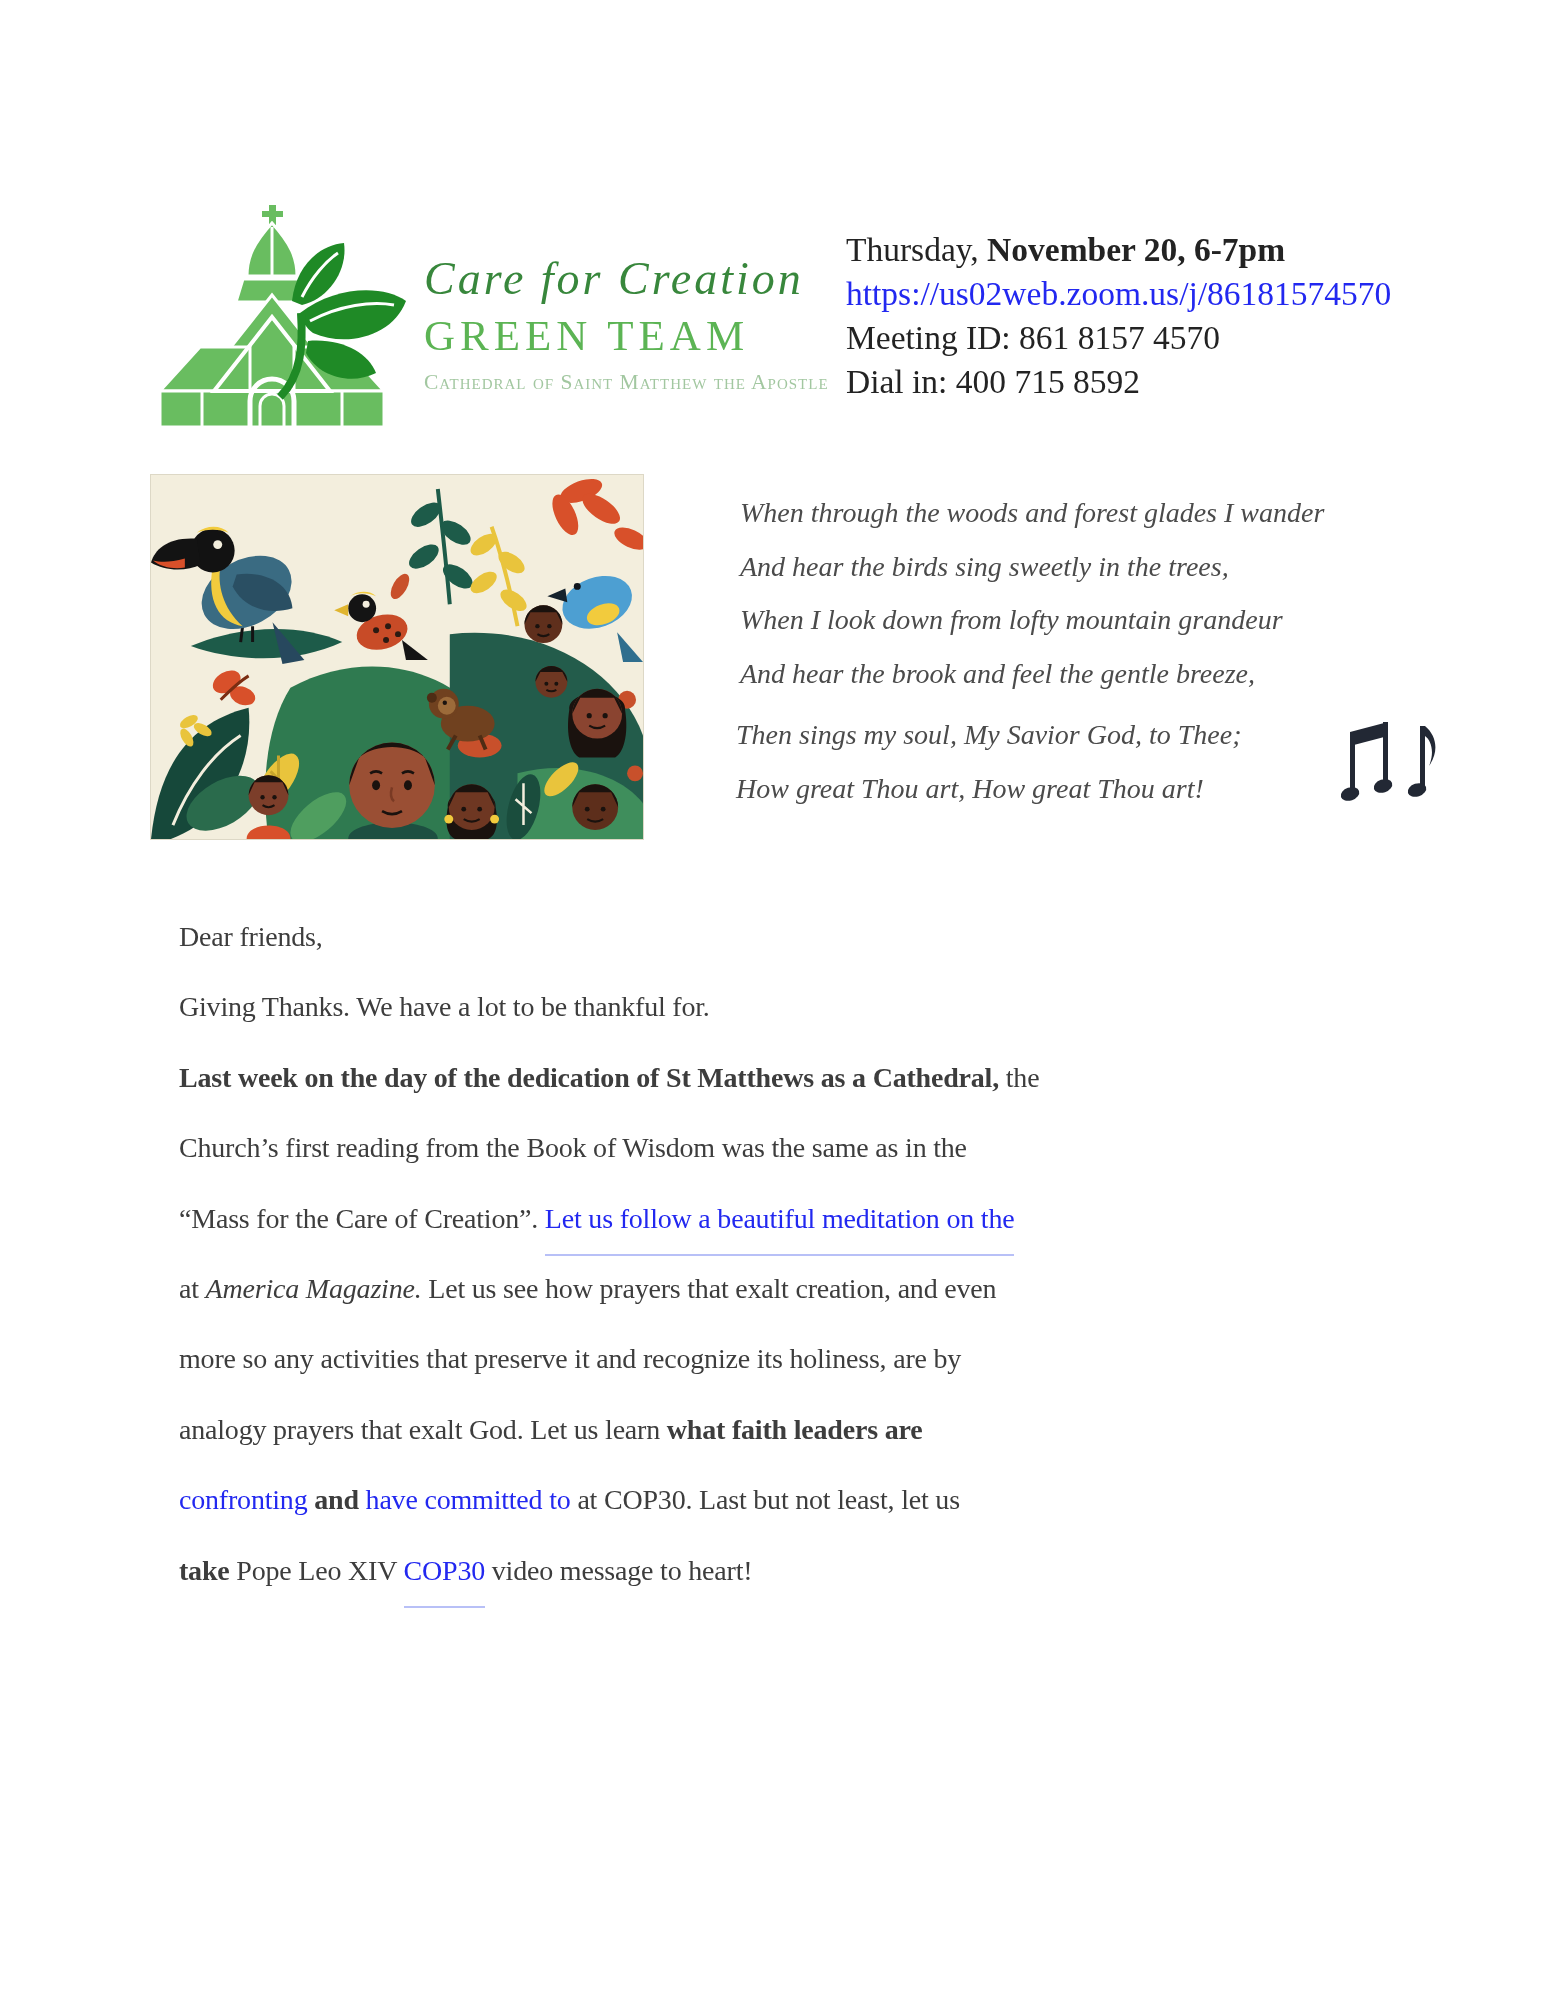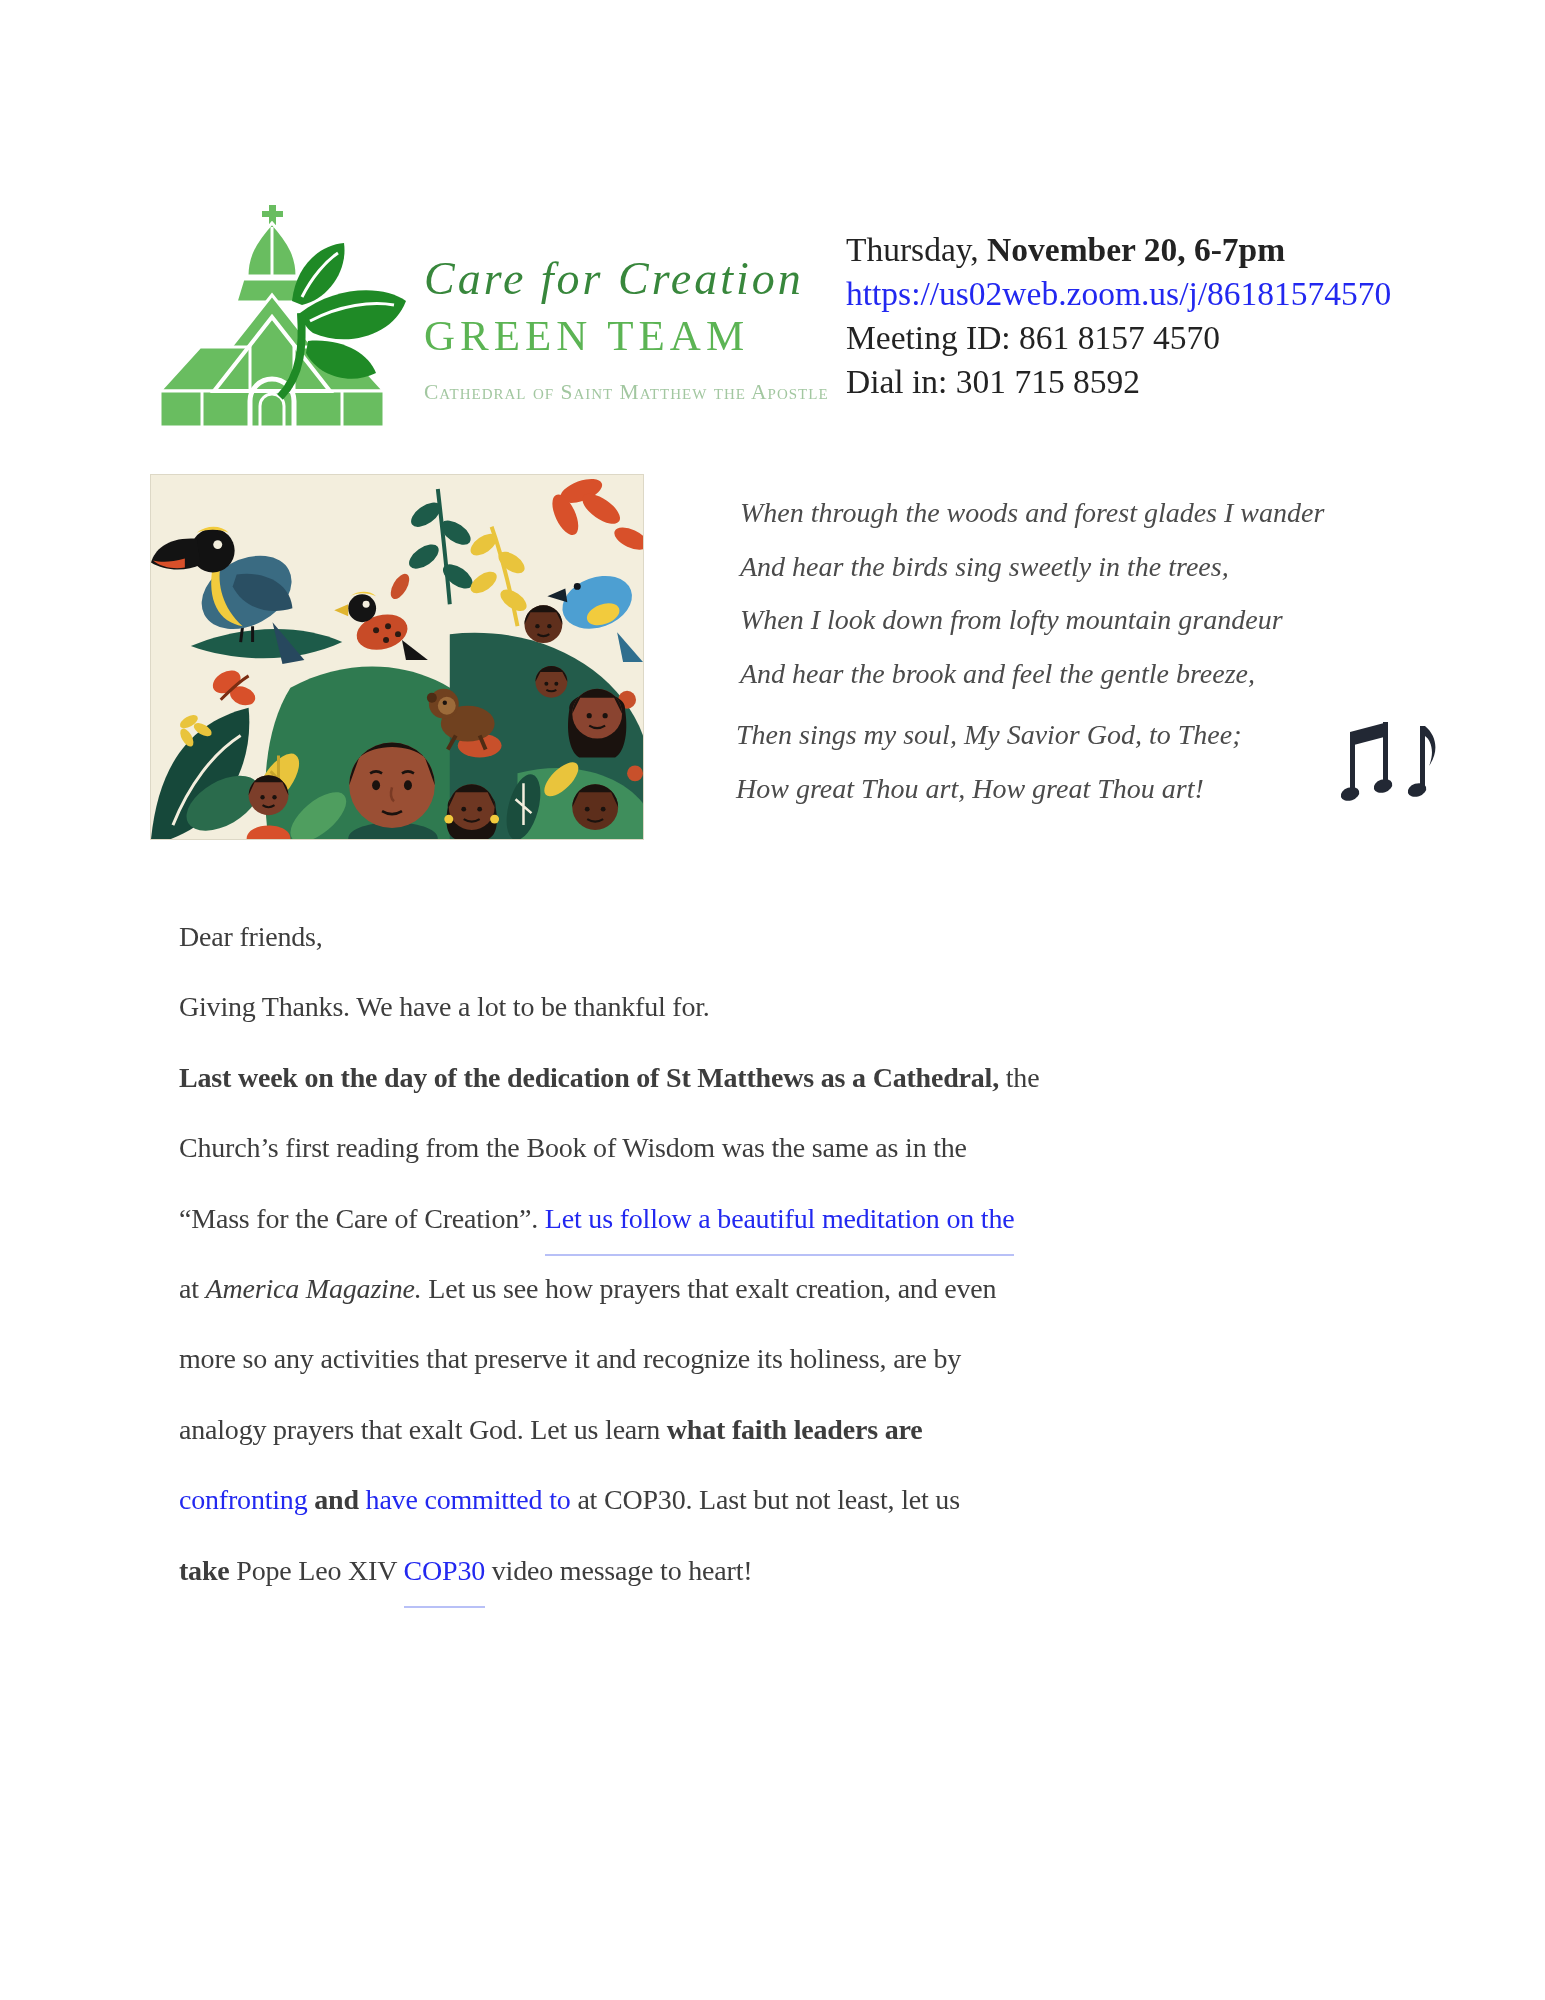--- a/index.html
+++ b/index.html
@@ -25,21 +25,21 @@
   .logo-text{position:absolute;left:424px;top:252px;width:420px;}
   .logo-script{
     font-style:italic;font-size:46px;letter-spacing:3px;color:var(--script-green);
     white-space:nowrap;
   }
   .logo-team{
     margin-top:6px;font-size:43px;letter-spacing:5px;color:var(--team-green);
     white-space:nowrap;
   }
   .logo-subtitle{
-    margin-top:20px;font-variant:small-caps;font-size:21.5px;letter-spacing:1px;
+    margin-top:10px;font-variant:small-caps;font-size:21.5px;letter-spacing:1px;
     color:var(--subtitle-green);white-space:nowrap;
   }
   
   .meeting{position:absolute;left:846px;top:228px;font-size:33.5px;line-height:44px;color:var(--meeting-text);}
   .meeting .rich-line{white-space:nowrap;}
   
   .illustration{
     position:absolute;left:150px;top:474px;width:494px;height:366px;
     border:1px solid #ddd8c6;box-sizing:border-box;
   }
@@ -103,21 +103,21 @@
   <div class="logo-text">
     <div class="logo-script">Care for Creation</div>
     <div class="logo-team">GREEN TEAM</div>
     <div class="logo-subtitle">Cathedral of Saint Matthew the Apostle</div>
   </div>
 
   <div class="meeting">
       <div class="rich-line"><span class="seg-n">Thursday, </span><span class="seg-b">November 20, 6-7pm</span></div>
       <div class="rich-line"><span class="seg-l">https://us02web.zoom.us/j/86181574570</span></div>
       <div class="rich-line"><span class="seg-n">Meeting ID: 861 8157 4570</span></div>
-      <div class="rich-line"><span class="seg-n">Dial in: 301 715 8592</span></div>
+      <div class="rich-line"><span class="seg-n">Dial in: 400 715 8592</span></div>
     </div>
 
   <div class="illustration">
     <svg viewBox="0 0 494 366" preserveAspectRatio="none">
       <rect x="0" y="0" width="494" height="366" fill="#f3eedd"></rect>
 
       <g>
         <path d="M0 366 C8 288 42 248 98 234 C104 296 72 346 20 366 Z" fill="#16483a"></path>
         <path d="M22 352 C38 312 62 280 90 262" fill="none" stroke="#f3eedd" stroke-width="3"></path>
         <path d="M140 214 C210 176 292 190 336 246 L336 366 L118 366 C110 310 116 252 140 214 Z" fill="#2f7a50"></path>

